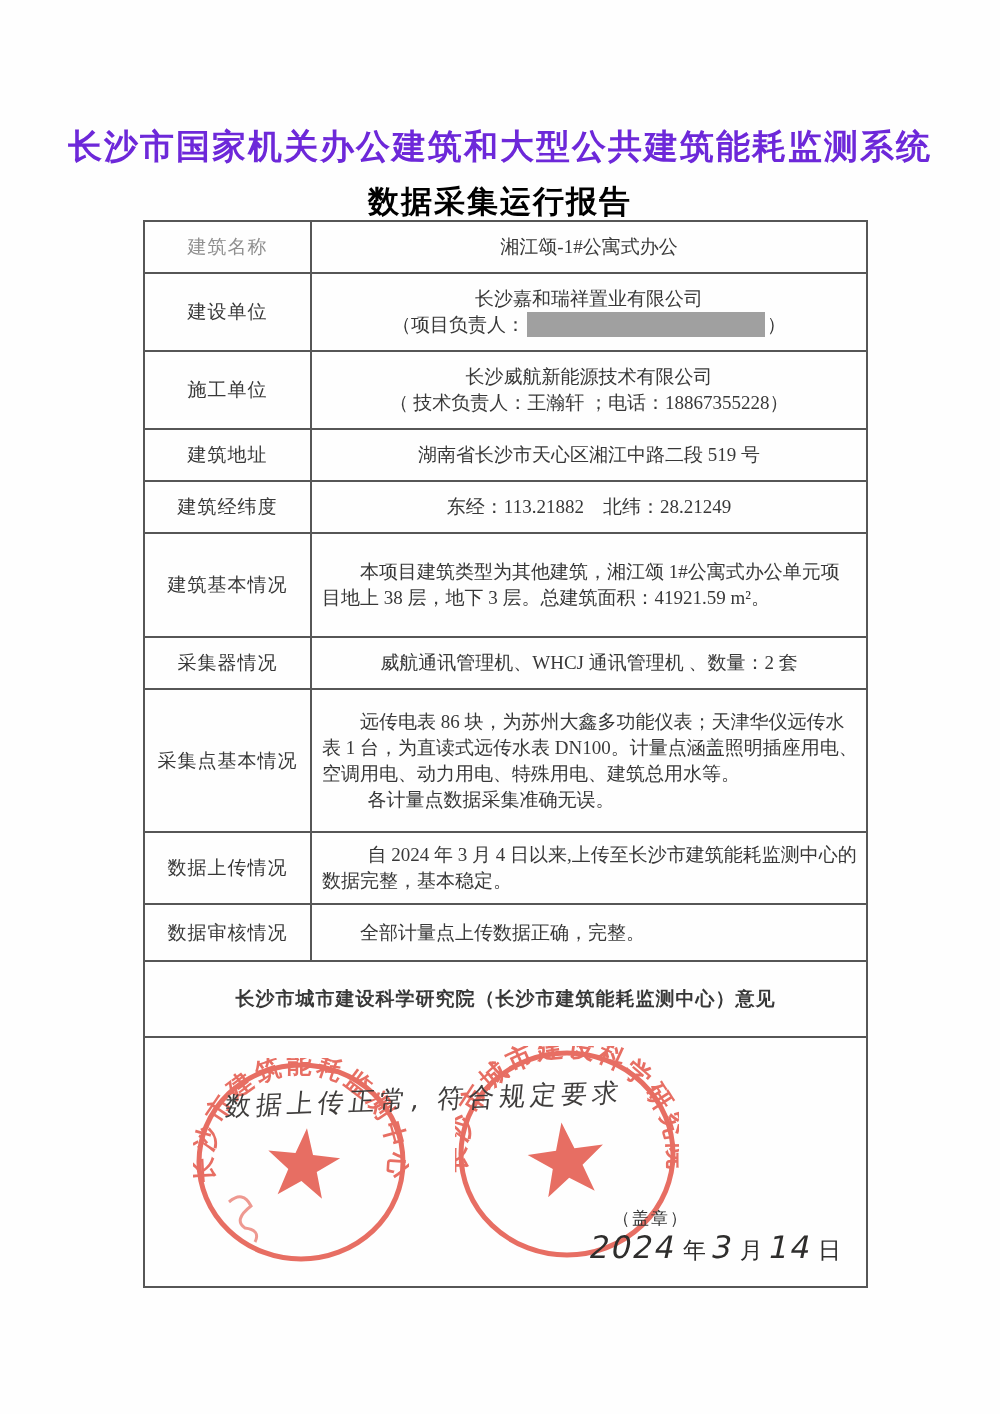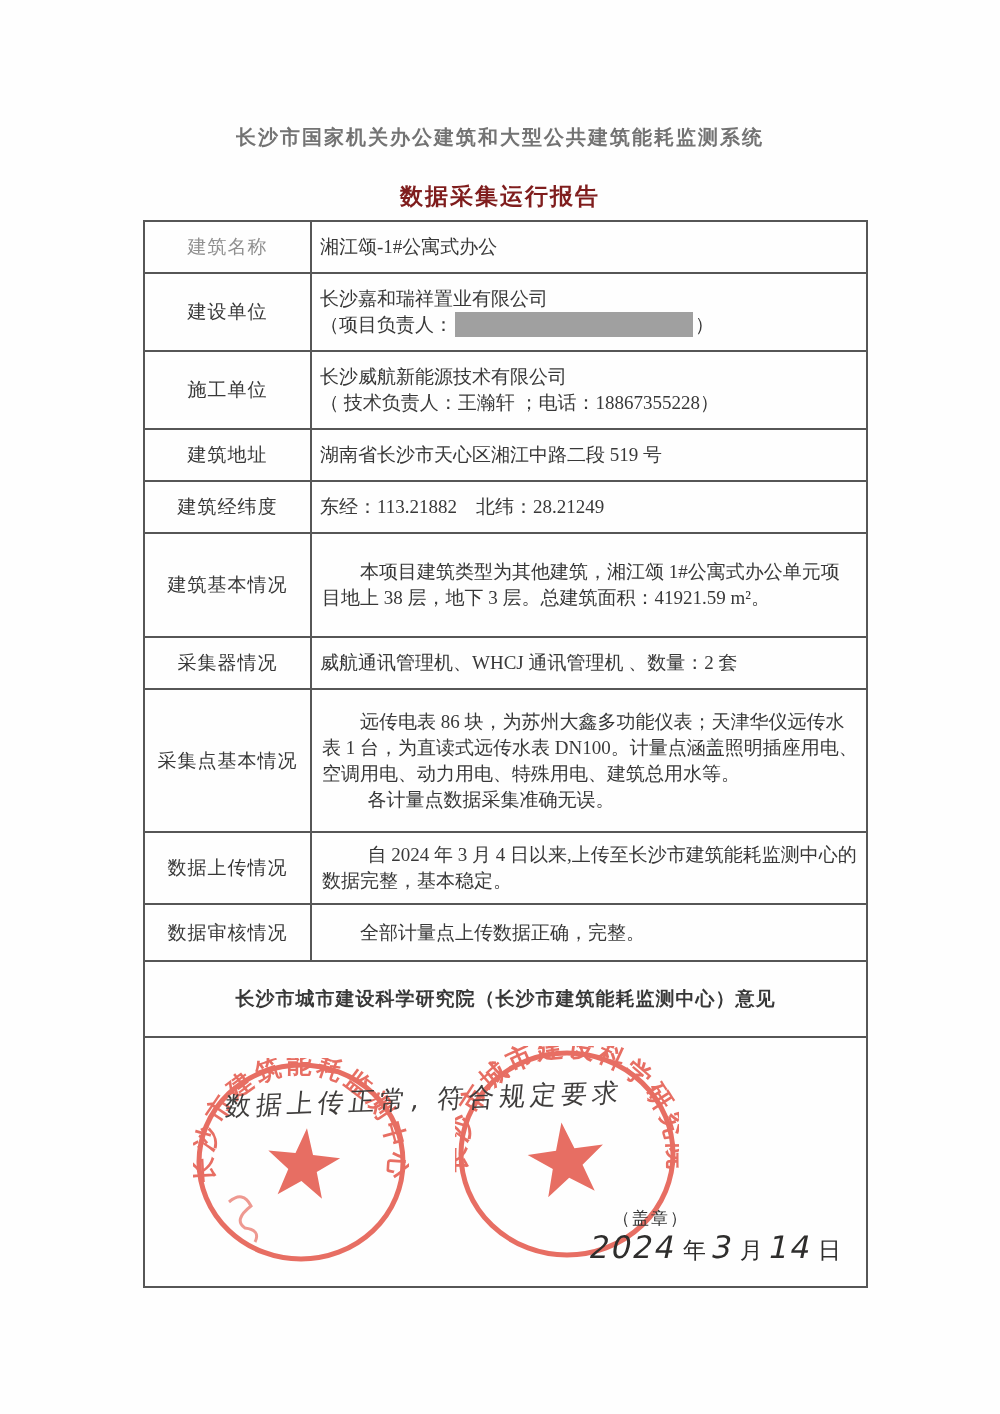--- a/index.html
+++ b/index.html
@@ -5,40 +5,40 @@
   * { margin:0; padding:0; box-sizing:border-box; }
   html,body { background:#ffffff; }
   .doc {
     position:relative; width:1000px; height:1414px; margin:0 auto;
     background:#fefefe; overflow:hidden;
     font-family:"Liberation Serif", serif; color:#333;
   }
   .title1 {
     position:absolute; top:124px; left:0; width:100%;
     text-align:center; font-family:"Liberation Sans", sans-serif;
-    font-weight:bold; font-size:20px; color:#737373; letter-spacing:2px;
+    font-weight:bold; font-size:34px; color:#6d28d9; letter-spacing:2px;
   }
   .title2 {
     position:absolute; top:181px; left:0; width:100%;
     text-align:center; font-family:"Liberation Sans", sans-serif;
-    font-weight:bold; font-size:23px; color:#7f1d1d; letter-spacing:2px;
+    font-weight:bold; font-size:31px; color:#000000; letter-spacing:2px;
   }
   table.report {
     position:absolute; left:143px; top:220px; width:725px;
     border-collapse:collapse; table-layout:fixed;
   }
   table.report td {
     border:2px solid #565656; font-size:19px; color:#383838;
     vertical-align:middle; line-height:26px;
   }
   td.lbl {
     width:167px; text-align:center; letter-spacing:1px; color:#3c3c3c;
   }
   td.lbl.light { color:#8f8f8f; }
-  td.val { padding:12px 8px; }
+  td.val { text-align:center; padding:12px 8px; }
   td.para { text-align:left; padding:4px 8px 4px 10px; }
   .indent { text-indent:2em; }
   .indent25 { text-indent:2.4em; }
   .redaction {
     display:inline-block; width:238px; height:25px;
     background:#a0a0a0; vertical-align:-6px; margin:0 2px;
   }
   td.opinion {
     text-align:center; font-family:"Liberation Sans", sans-serif;
     font-weight:bold; font-size:20px; color:#2f2f2f; letter-spacing:1px;

